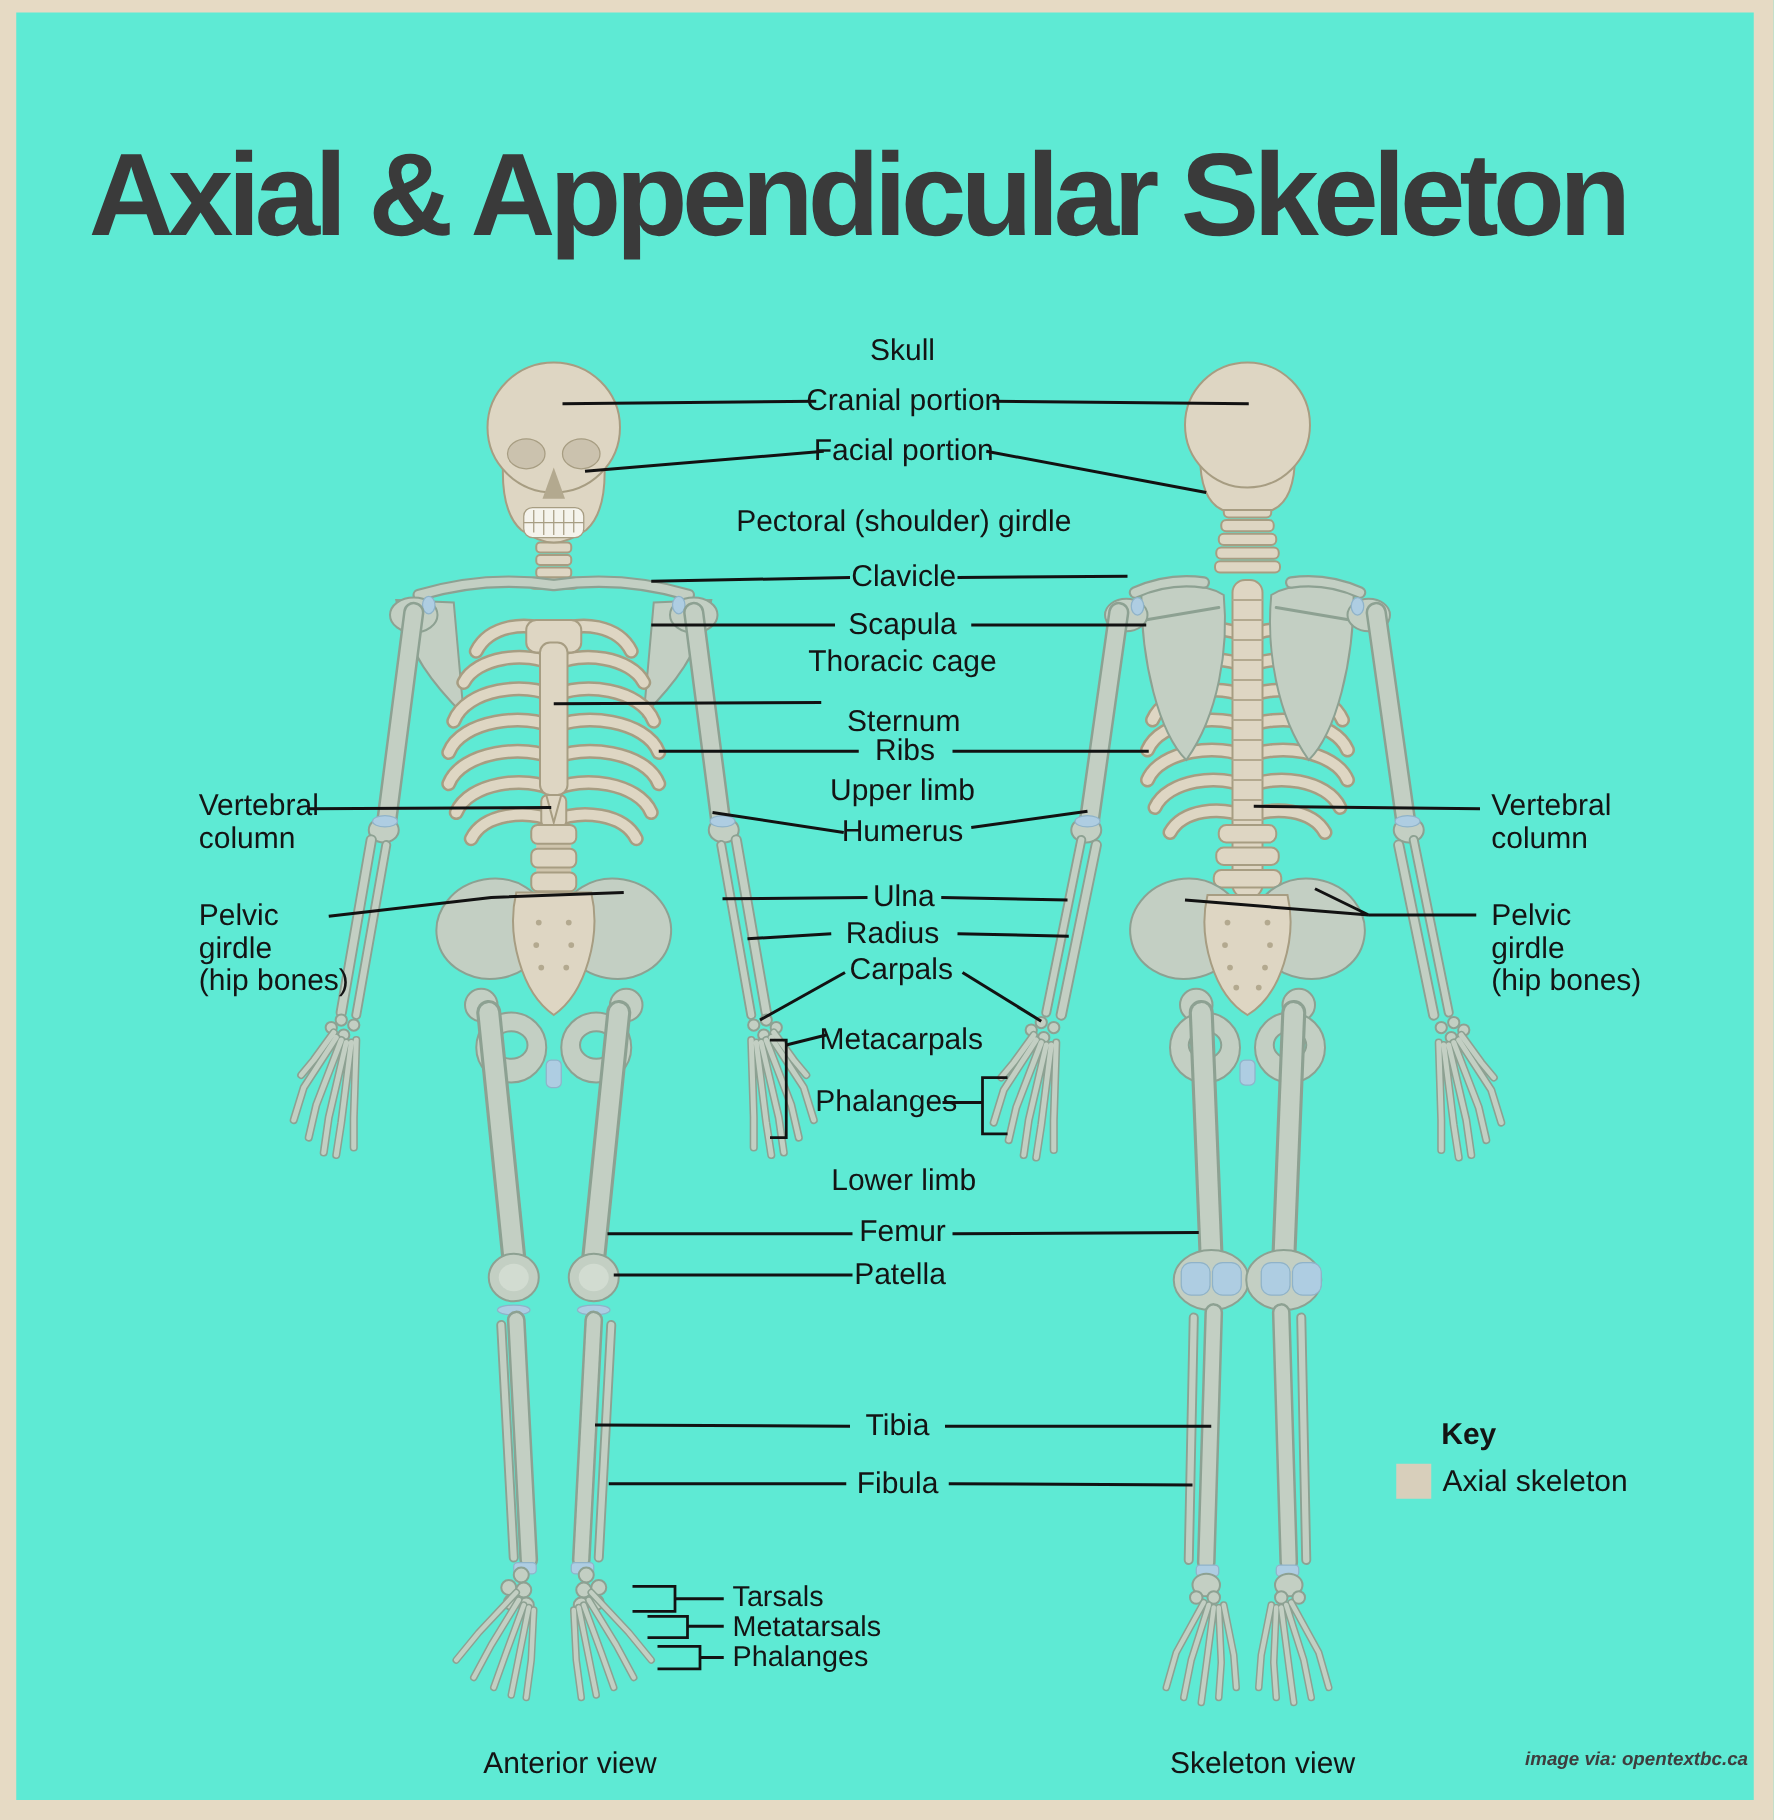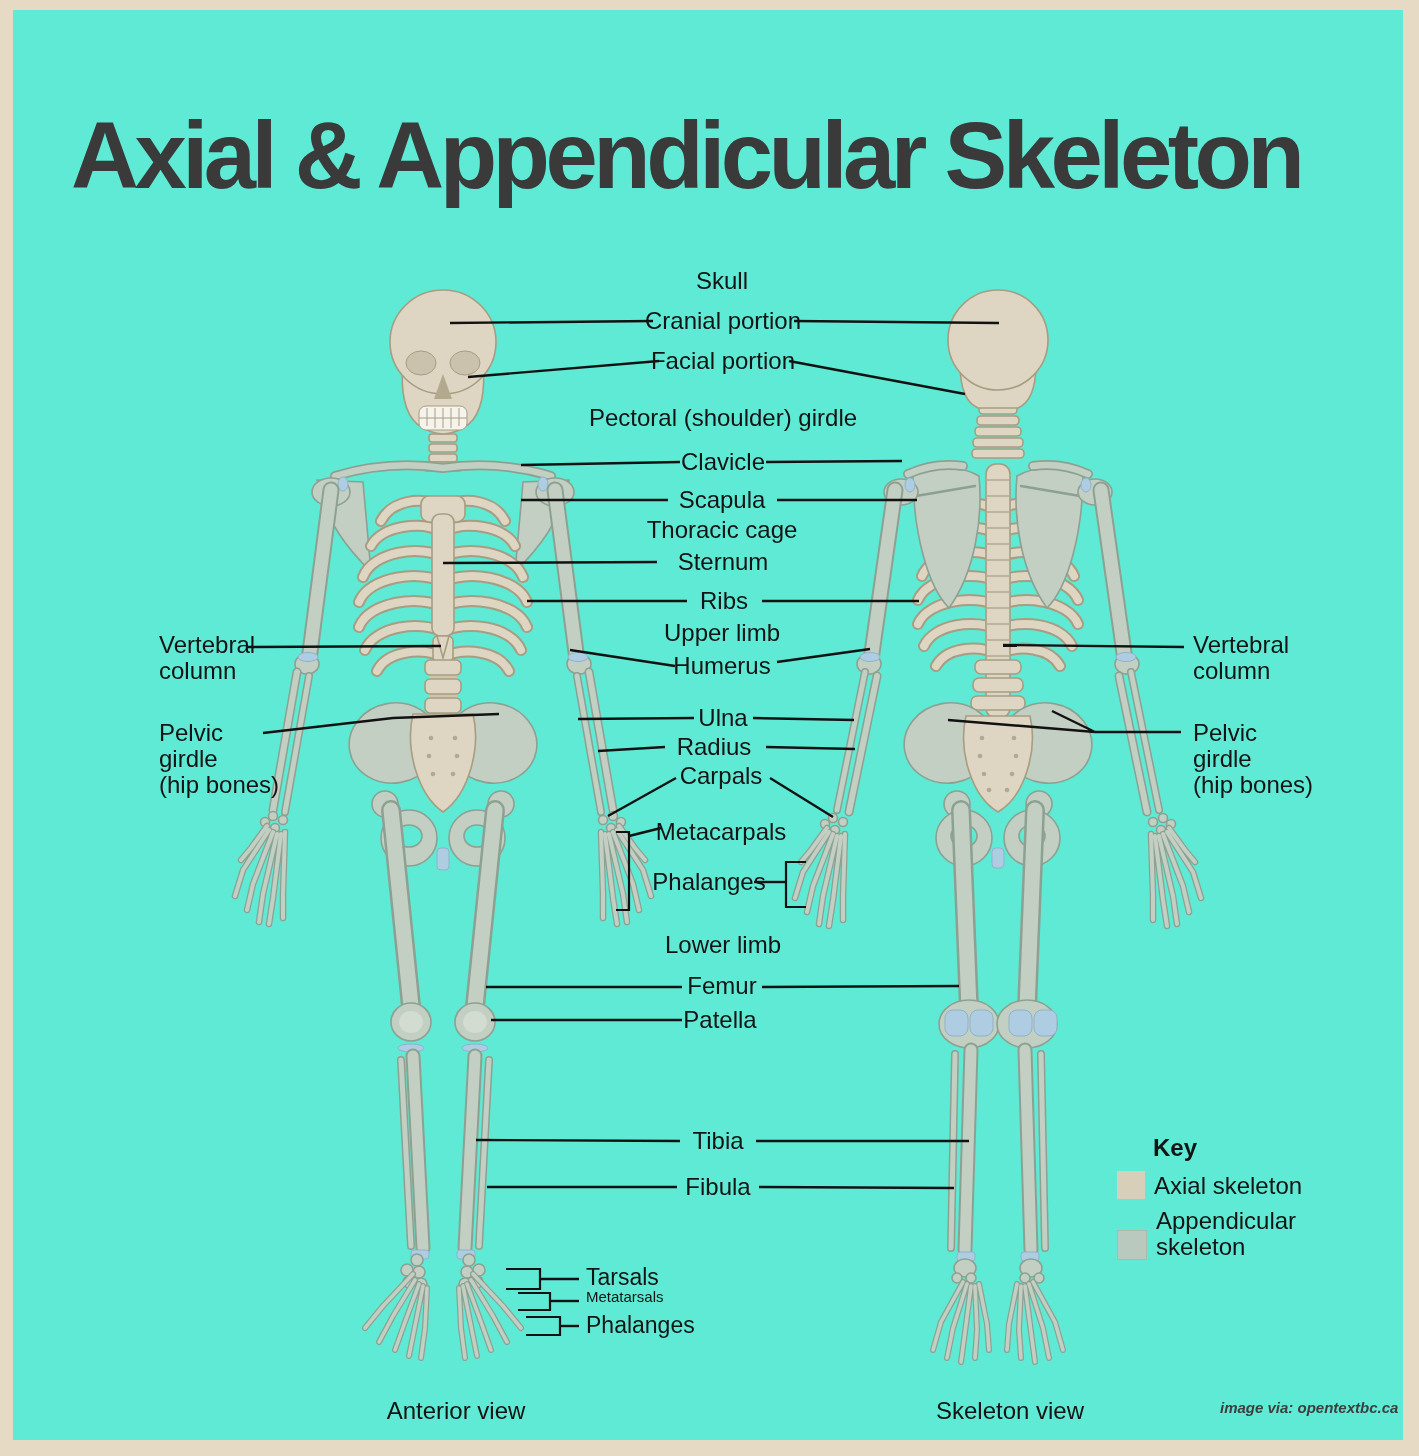--- a/index.html
+++ b/index.html
@@ -395,36 +395,36 @@
     </g>
   </svg>
 
   <div class="lbl mid" style="left:709px;top:257px">Skull</div>
   <div class="lbl mid" style="left:710px;top:297px">Cranial portion</div>
   <div class="lbl mid" style="left:710px;top:337px">Facial portion</div>
   <div class="lbl mid" style="left:710px;top:394px">Pectoral (shoulder) girdle</div>
   <div class="lbl mid" style="left:710px;top:438px">Clavicle</div>
   <div class="lbl mid" style="left:709px;top:476px">Scapula</div>
   <div class="lbl mid" style="left:709px;top:506px">Thoracic cage</div>
-  <div class="lbl mid" style="left:710px;top:538px">Sternum</div>
+  <div class="lbl mid" style="left:710px;top:554px">Sternum</div>
   <div class="lbl mid" style="left:711px;top:577px">Ribs</div>
   <div class="lbl mid" style="left:709px;top:609px">Upper limb</div>
   <div class="lbl mid" style="left:709px;top:642px">Humerus</div>
   <div class="lbl mid" style="left:710px;top:694px">Ulna</div>
   <div class="lbl mid" style="left:701px;top:723px">Radius</div>
   <div class="lbl mid" style="left:708px;top:752px">Carpals</div>
   <div class="lbl mid" style="left:708px;top:808px">Metacarpals</div>
   <div class="lbl mid" style="left:696px;top:858px">Phalanges</div>
   <div class="lbl mid" style="left:710px;top:921px">Lower limb</div>
   <div class="lbl mid" style="left:709px;top:962px">Femur</div>
   <div class="lbl mid" style="left:707px;top:996px">Patella</div>
   <div class="lbl mid" style="left:705px;top:1117px">Tibia</div>
   <div class="lbl mid" style="left:705px;top:1163px">Fibula</div>
   <div class="lbl" style="left:573px;top:1254px;font-size:23px">Tarsals</div>
-  <div class="lbl" style="left:573px;top:1278px;font-size:15px">Metatarsals</div>
+  <div class="lbl" style="left:573px;top:1278px;font-size:23px">Metatarsals</div>
   <div class="lbl" style="left:573px;top:1302px;font-size:23px">Phalanges</div>
 
   <div class="lbl stack" style="left:146px;top:622px">
     <span>Vertebral</span>
     <span>column</span>
   </div>
   <div class="lbl stack" style="left:146px;top:710px">
     <span>Pelvic</span>
     <span>girdle</span>
     <span>(hip bones)</span>
@@ -438,26 +438,19 @@
     <span>girdle</span>
     <span>(hip bones)</span>
   </div>
 
   <div class="key">
     <div class="key-title">Key</div>
     <div class="key-row">
       <span class="sw sw-ax"></span>
       <span class="key-label">Axial skeleton</span>
     </div>
-    <div class="key-row">
-      <span class="sw sw-ap"></span>
-      <span class="key-label stack">
-        <span>Appendicular</span>
-        <span>skeleton</span>
-      </span>
-    </div>
   </div>
 
   <div class="cap" style="left:443px;top:1387px">Anterior view</div>
   <div class="cap" style="left:997px;top:1387px">Skeleton view</div>
   <div class="credit">image via: opentextbc.ca</div>
 
 </div>
 
 </body></html>

